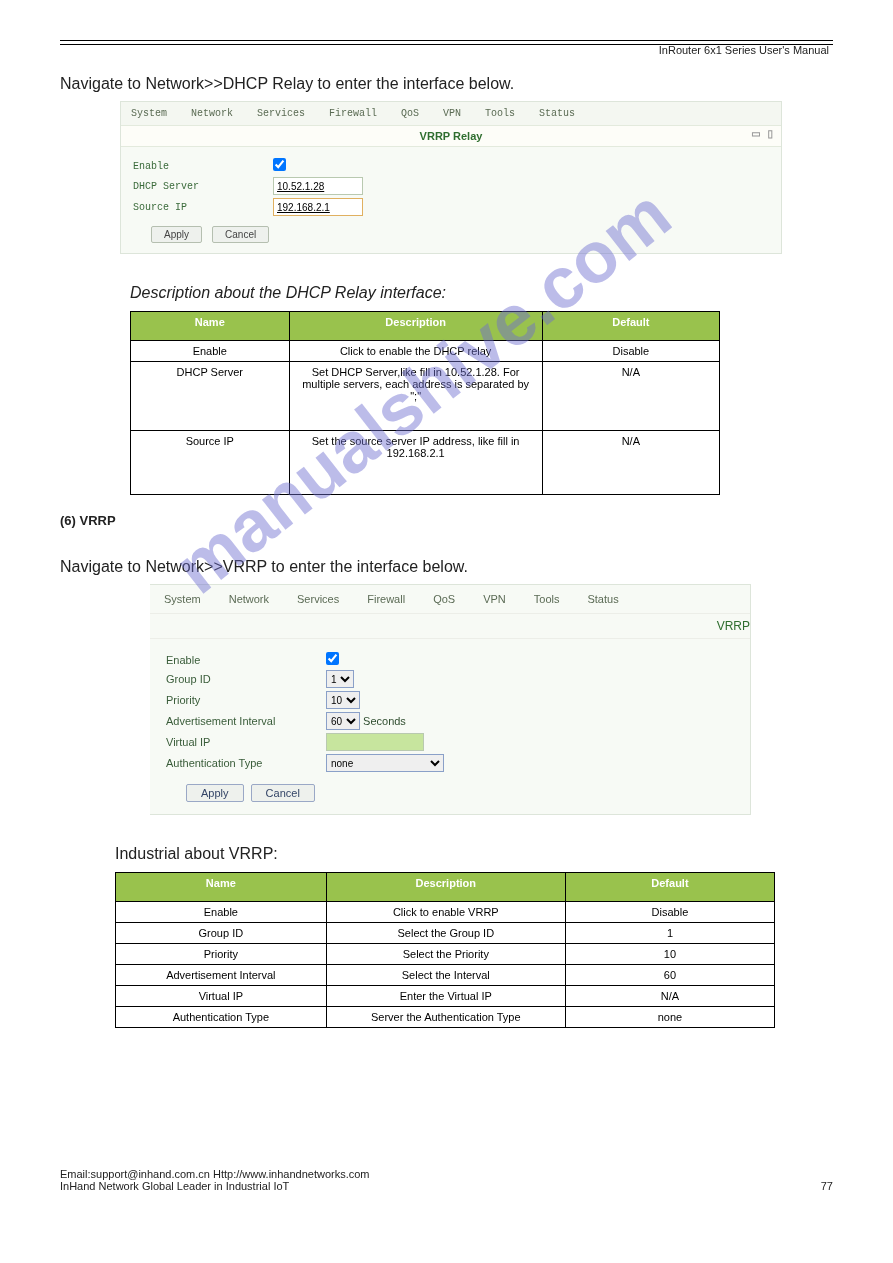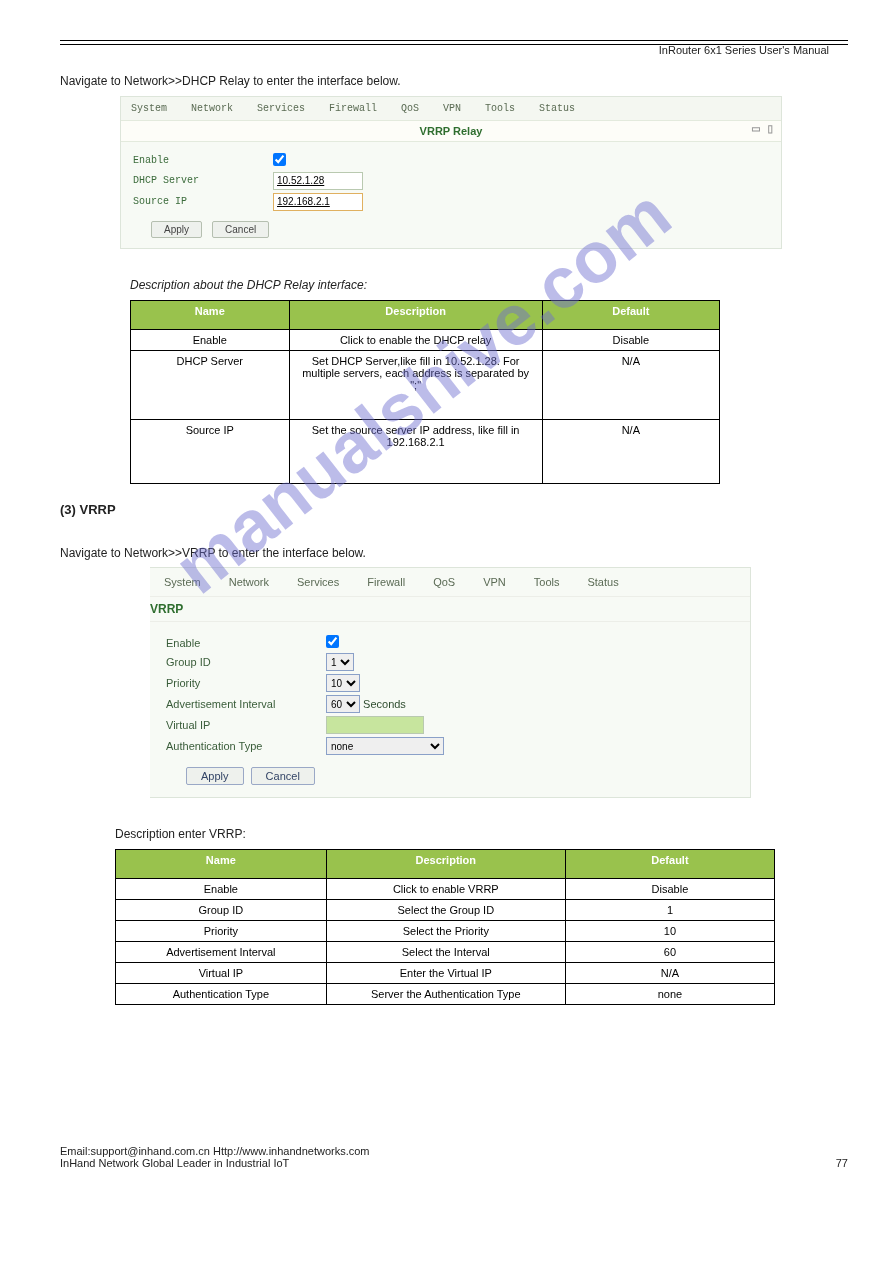--- a/index.html
+++ b/index.html
@@ -6,32 +6,32 @@
     margin: 0;
     padding: 0;
     width: 893px;
     background: #fff;
     font-family: "Arial", sans-serif;
   }
   .page {
     box-sizing: border-box;
     width: 893px;
     min-height: 1263px;
-    padding: 40px 45px 60px 60px;
+    padding: 40px 60px 60px 60px;
     position: relative;
     border-radius: 6px;
   }
   .dbl-rule {
     border-top: 1px solid #000;
     border-bottom: 1px solid #000;
     height: 3px;
     margin-bottom: 20px;
   }
   .intro-text {
-    font-size: 12px;
+    font-size: 16px;
     color: #222;
     margin: 28px 0 6px 0;
     line-height: 1.4;
   }
   .section-head {
     font-size: 13px;
     font-weight: bold;
     color: #222;
     margin: 18px 0 8px 0;
   }
@@ -120,22 +120,22 @@
     color: #3d4a3d;
   }
   .shot2 .menubar {
     display: flex;
     gap: 28px;
     padding: 8px 14px;
     font-size: 11px;
     color: #5b6b55;
   }
   .shot2 .title-row2 {
-    text-align: left;
-    font-weight: bold;
+    text-align: right;
+    font-weight: normal;
     color: #2f6e2f;
     padding: 5px 0;
     border-top: 1px solid #eceee8;
     border-bottom: 1px solid #eceee8;
     font-size: 12px;
   }
   .shot2 .form-area2 {
     padding: 10px 16px 12px 16px;
     font-size: 11px;
     color: #2f4d2f;
@@ -280,21 +280,21 @@
       <td>N/A</td>
     </tr>
     <tr>
       <td style="height:55px;">Source IP</td>
       <td>Set the source server IP address, like fill in 192.168.2.1</td>
       <td>N/A</td>
     </tr>
   </tbody>
     </table>
 
-  <div class="section-head">(3) VRRP</div>
+  <div class="section-head">(6) VRRP</div>
   <div class="intro-text">Navigate to Network&gt;&gt;VRRP to enter the interface below.</div>
 
   <div class="shot2">
     <div class="menubar">
       <span>System</span>
       <span>Network</span>
       <span>Services</span>
       <span>Firewall</span>
       <span>QoS</span>
       <span>VPN</span>
@@ -330,21 +330,21 @@
         <div class="flabel">Authentication Type</div>
         <div class="fval"><select style="width:118px;"><option>none</option></select></div>
       </div>
       <div class="btn-row2">
         <button>Apply</button>
         <button>Cancel</button>
       </div>
     </div>
   </div>
 
-  <div class="intro-text" style="margin-left:55px;">Description enter VRRP:</div>
+  <div class="intro-text" style="margin-left:55px;">Industrial about VRRP:</div>
 
   <table class="data data2">
     <tbody>
         <tr>
       <th>Name</th>
       <th>Description</th>
       <th>Default</th>
     </tr>
     <tr>
           <td>Enable</td>

